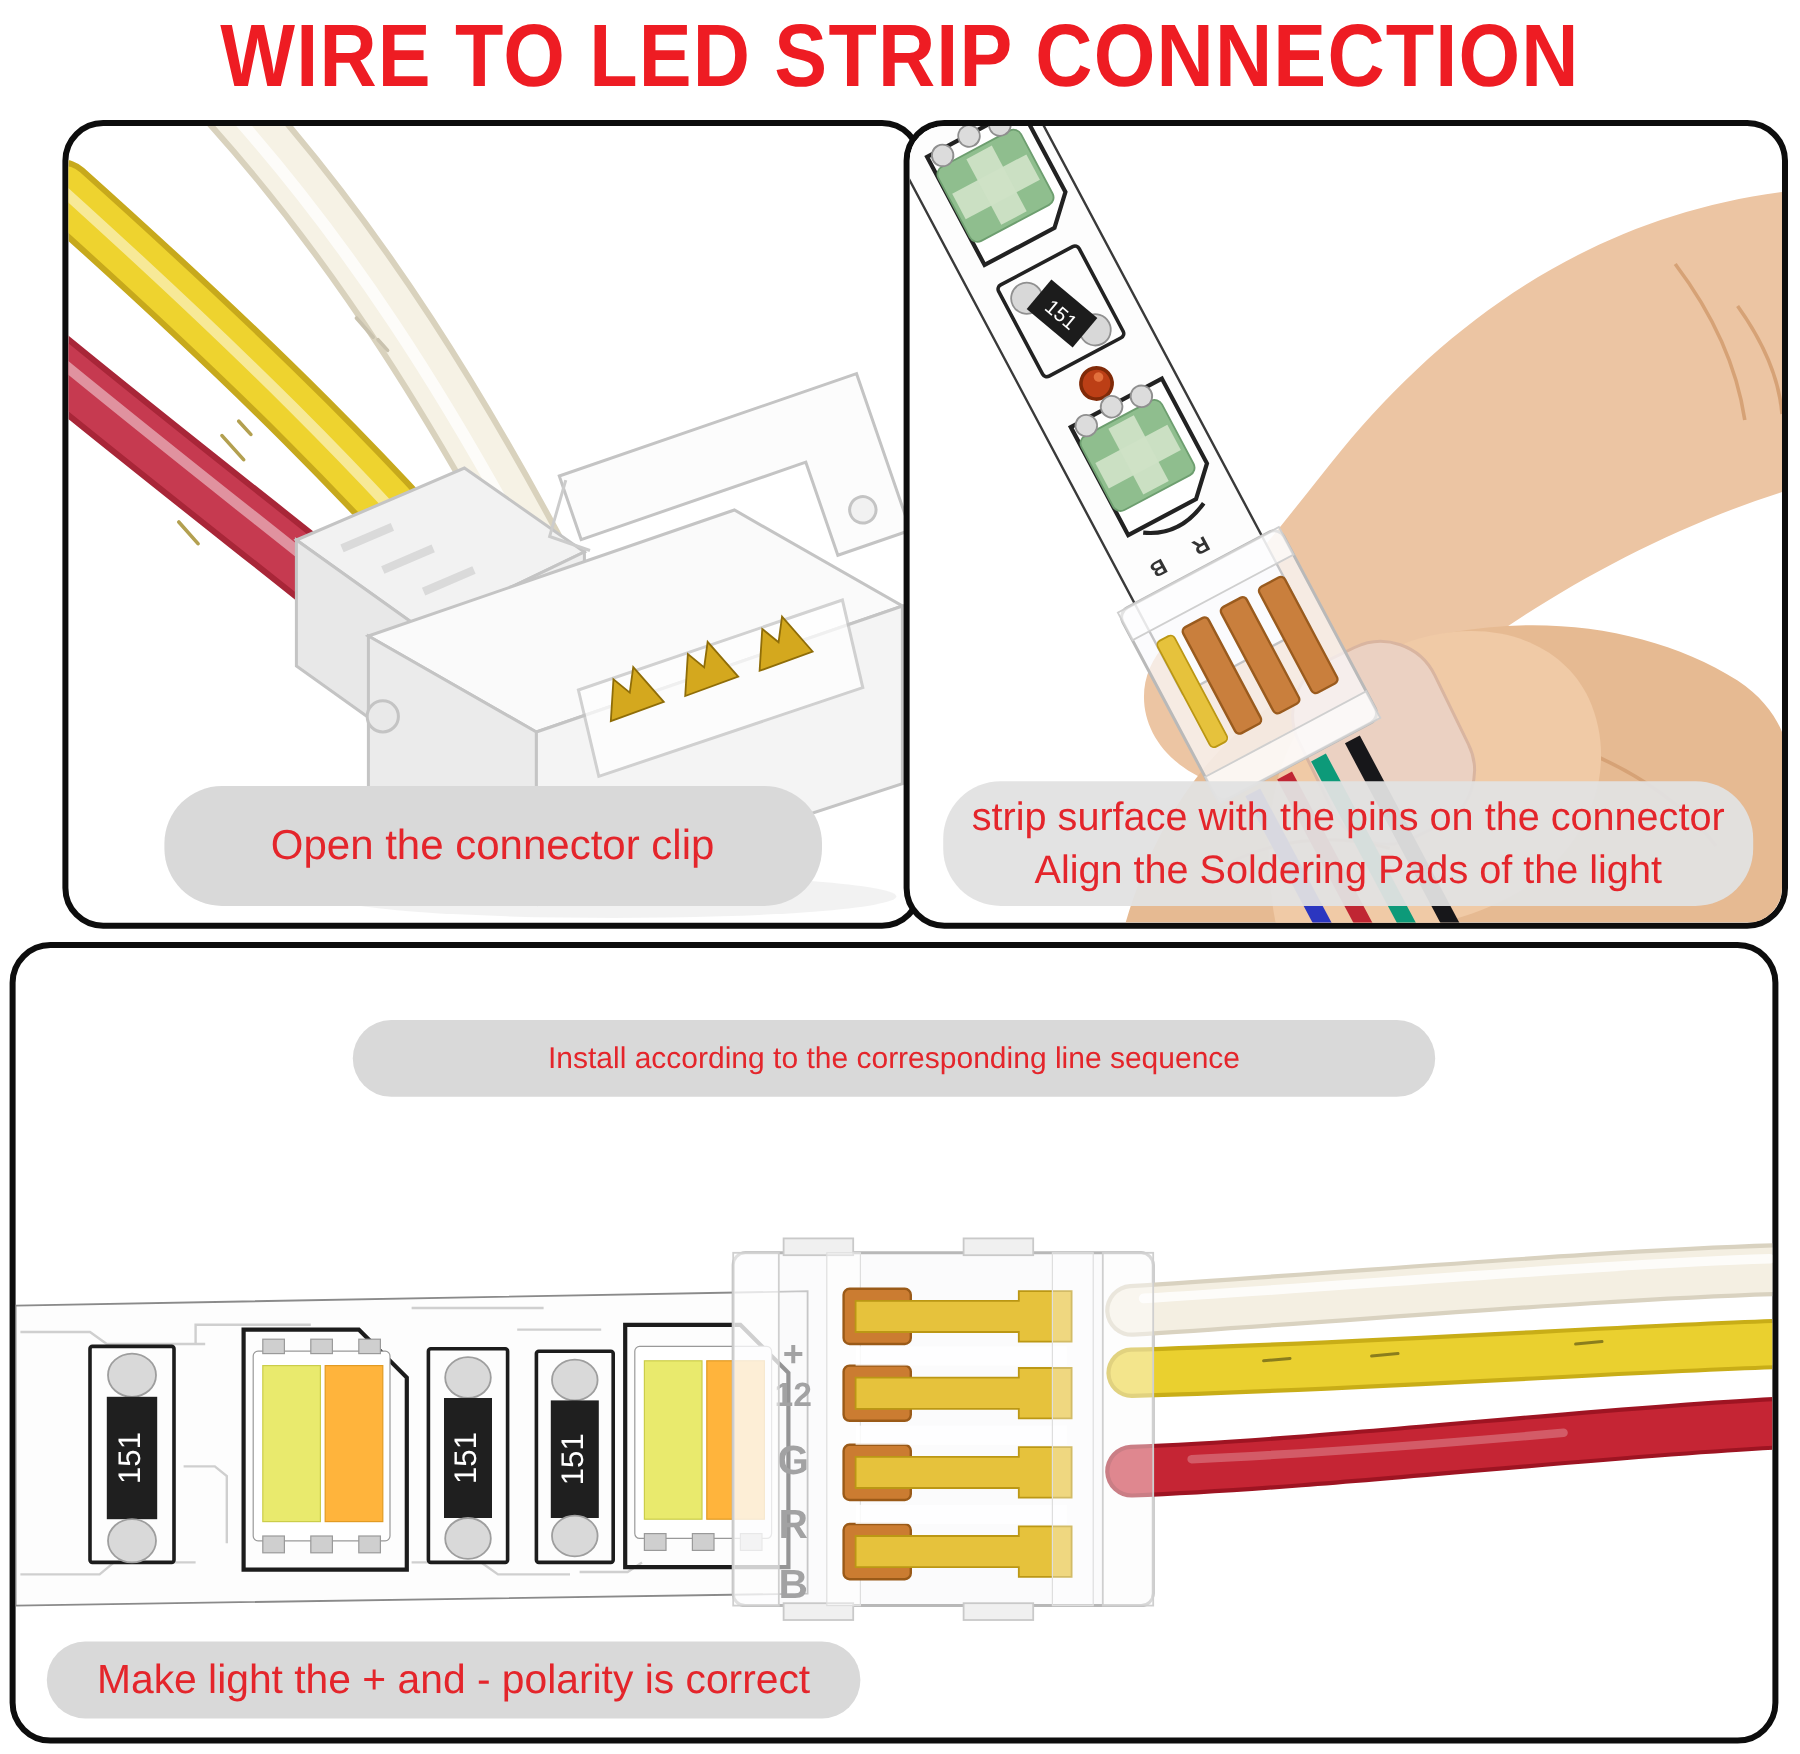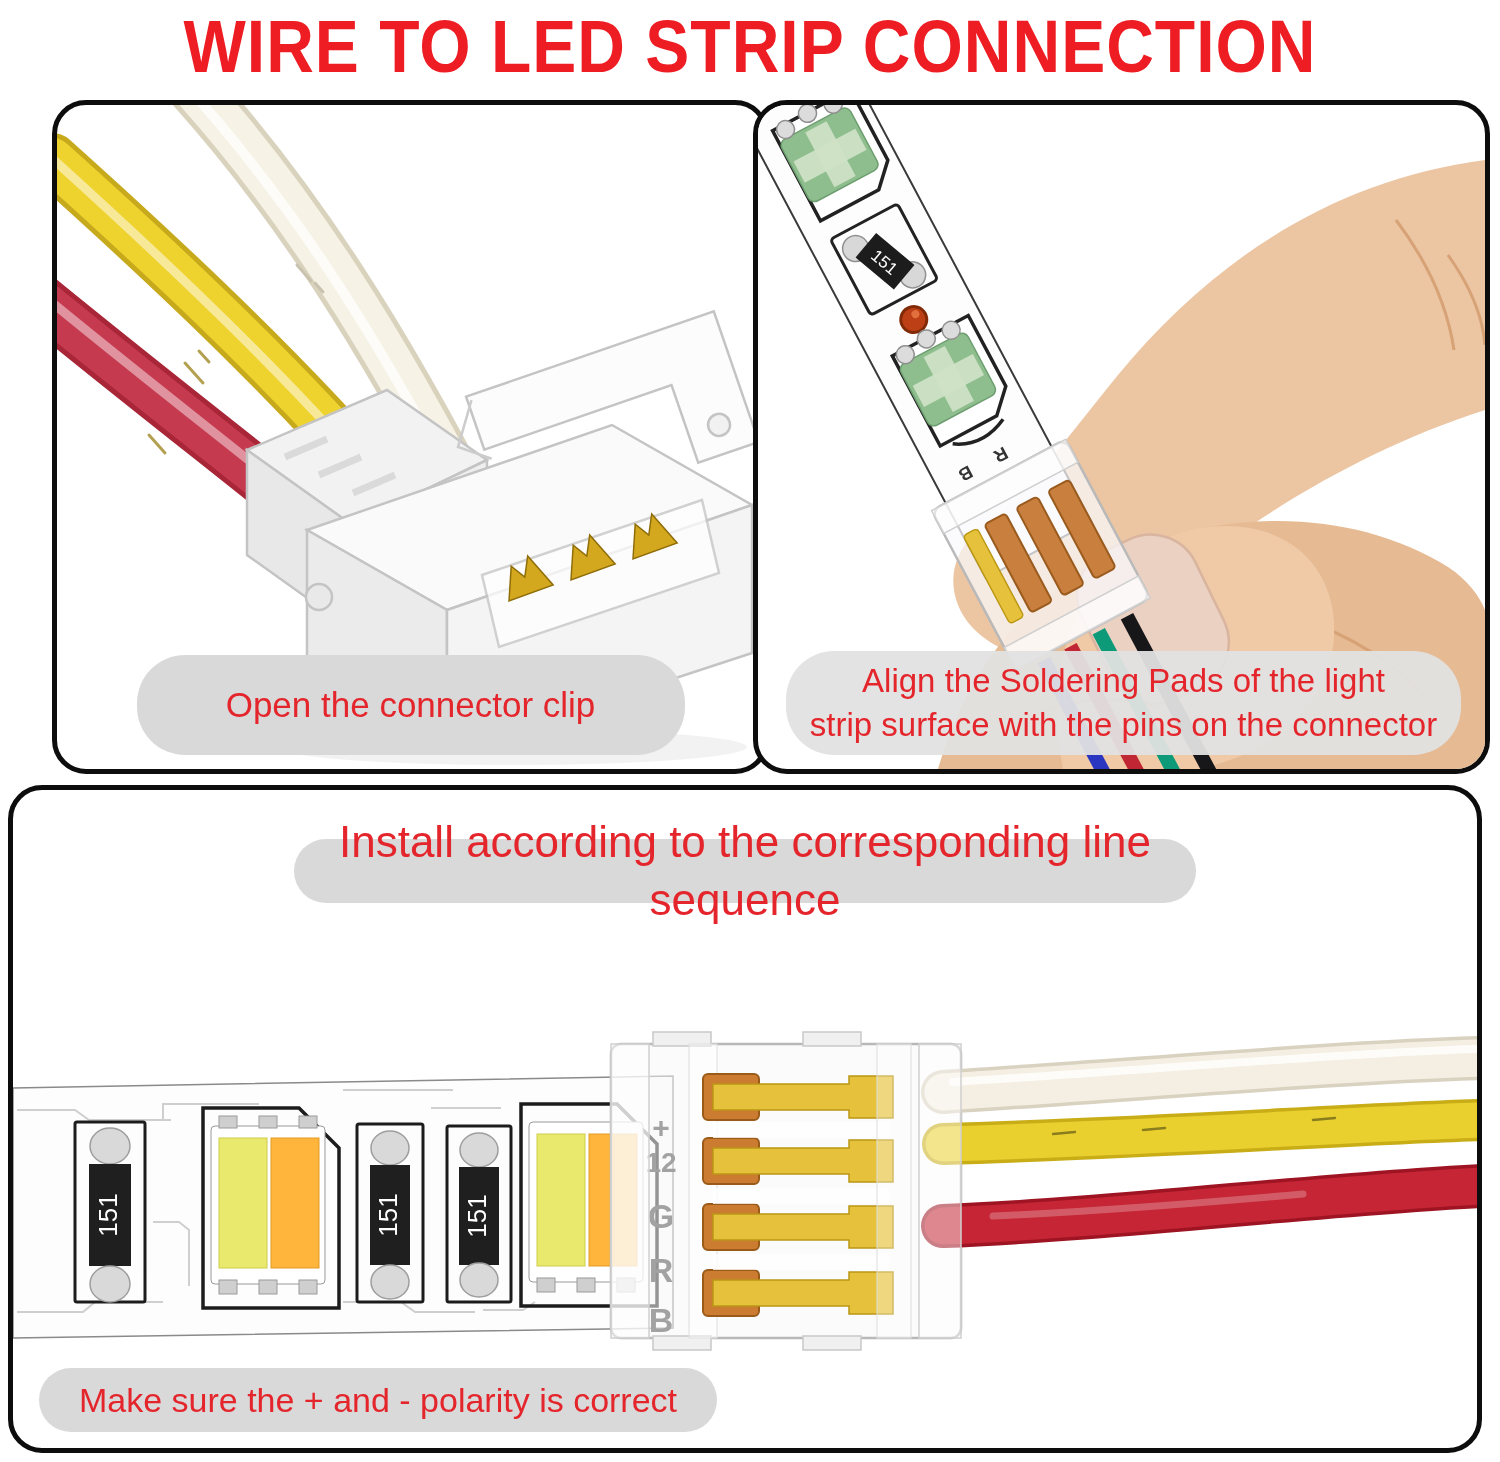--- a/index.html
+++ b/index.html
@@ -24,21 +24,21 @@
   svg text { font-family:"Liberation Sans", sans-serif; }
   .pill {
     position:absolute; background:#d9d9d9; border-radius:48px;
     display:flex; flex-direction:column; align-items:center; justify-content:center;
     text-align:center; color:#e4252b; font-size:35px; line-height:1.32;
     padding:0 14px; box-sizing:border-box;
   }
   #pill1 { left:50%; transform:translateX(-50%); bottom:14px; width:548px; height:100px; }
   #pill2 { left:28px; right:24px; bottom:14px; height:104px; font-size:33px;
            background:rgba(225,225,225,0.95); }
-  #pill3top  { left:50%; transform:translateX(-50%); top:49px; width:902px; height:64px; font-size:44px; }
+  #pill3top  { left:50%; transform:translateX(-50%); top:60px; width:902px; height:64px; font-size:25px; }
   #pill3left { left:26px;  bottom:16px; width:678px; height:64px; font-size:34px; }
   #pill3right{ right:28px; bottom:16px; width:670px; height:64px; font-size:34px; }
 </style>
 </head>
 <body>
 
 <div class="canvas">
 
   <h1 class="title">WIRE TO LED STRIP CONNECTION</h1>
 
@@ -144,22 +144,22 @@
         </g>
         <g>
           <rect x="640" y="6" width="190" height="14" fill="#17171a"></rect>
           <rect x="640" y="38" width="190" height="14" fill="#0d9a79"></rect>
           <rect x="640" y="70" width="190" height="14" fill="#c02633"></rect>
           <rect x="640" y="100" width="190" height="14" fill="#2b36c0"></rect>
         </g>
       </g>
     </svg>
     <div class="pill" id="pill2">
+      <span>strip surface with the pins on the connector</span>
       <span>Align the Soldering Pads of the light</span>
-      <span>strip surface with the pins on the connector</span>
     </div>
   </section>
 
   <section class="panel" id="panel3">
     <svg viewBox="0 0 1464 658" preserveAspectRatio="none">
 
       <g>
         <polygon points="0,298 660,286 660,538 0,548" fill="#fdfdfd" stroke="#8a8a8a" stroke-width="1.5"></polygon>
         <g fill="none" stroke="#cfcfcf" stroke-width="2">
           <path d="M4 320 h58 l14 10 h82"></path>
@@ -263,17 +263,17 @@
         <path d="M930 436 C1090 430 1310 404 1468 396" stroke="#c52534" stroke-width="37"></path>
         <path d="M980 426 C1090 421 1200 412 1290 404" stroke="rgba(255,255,255,0.25)" stroke-width="7"></path>
       </g>
       <rect x="906" y="254" width="42" height="294" fill="rgba(255,255,255,0.45)" stroke="#cfcfcf" stroke-width="1.5"></rect>
       <rect x="864" y="254" width="34" height="294" fill="rgba(255,255,255,0.35)" stroke="#dedede" stroke-width="1"></rect>
     </svg>
     <div class="pill" id="pill3top">
       <span>Install according to the corresponding line sequence</span>
     </div>
     <div class="pill" id="pill3left">
-      <span>Make sure the + and - polarity is correct</span>
+      <span>Make light the + and - polarity is correct</span>
     </div>
   </section>
 
 </div>
 
 </body></html>

